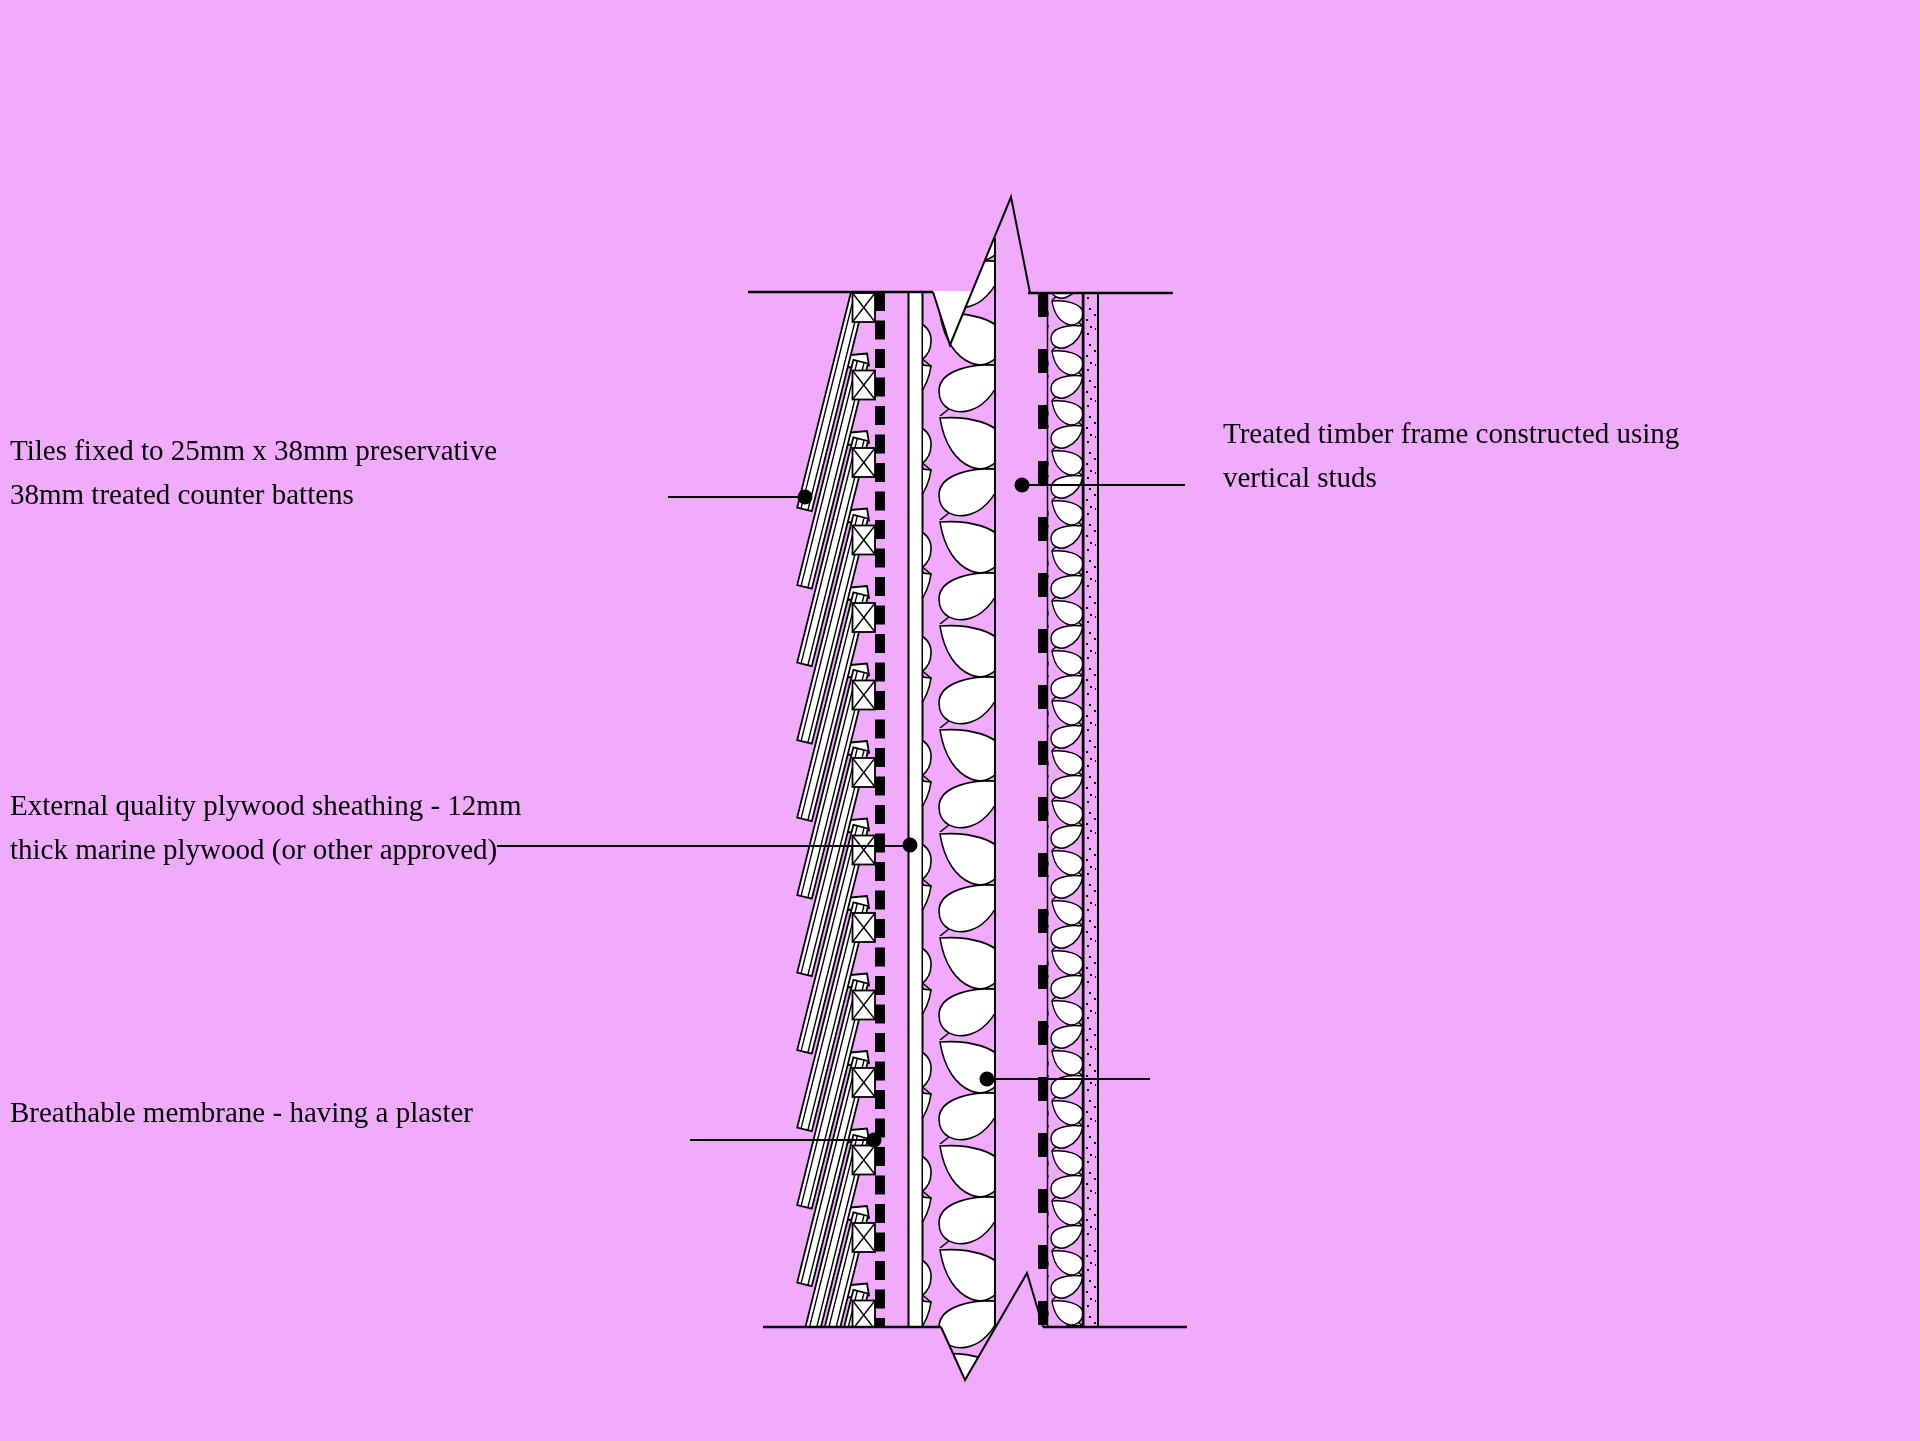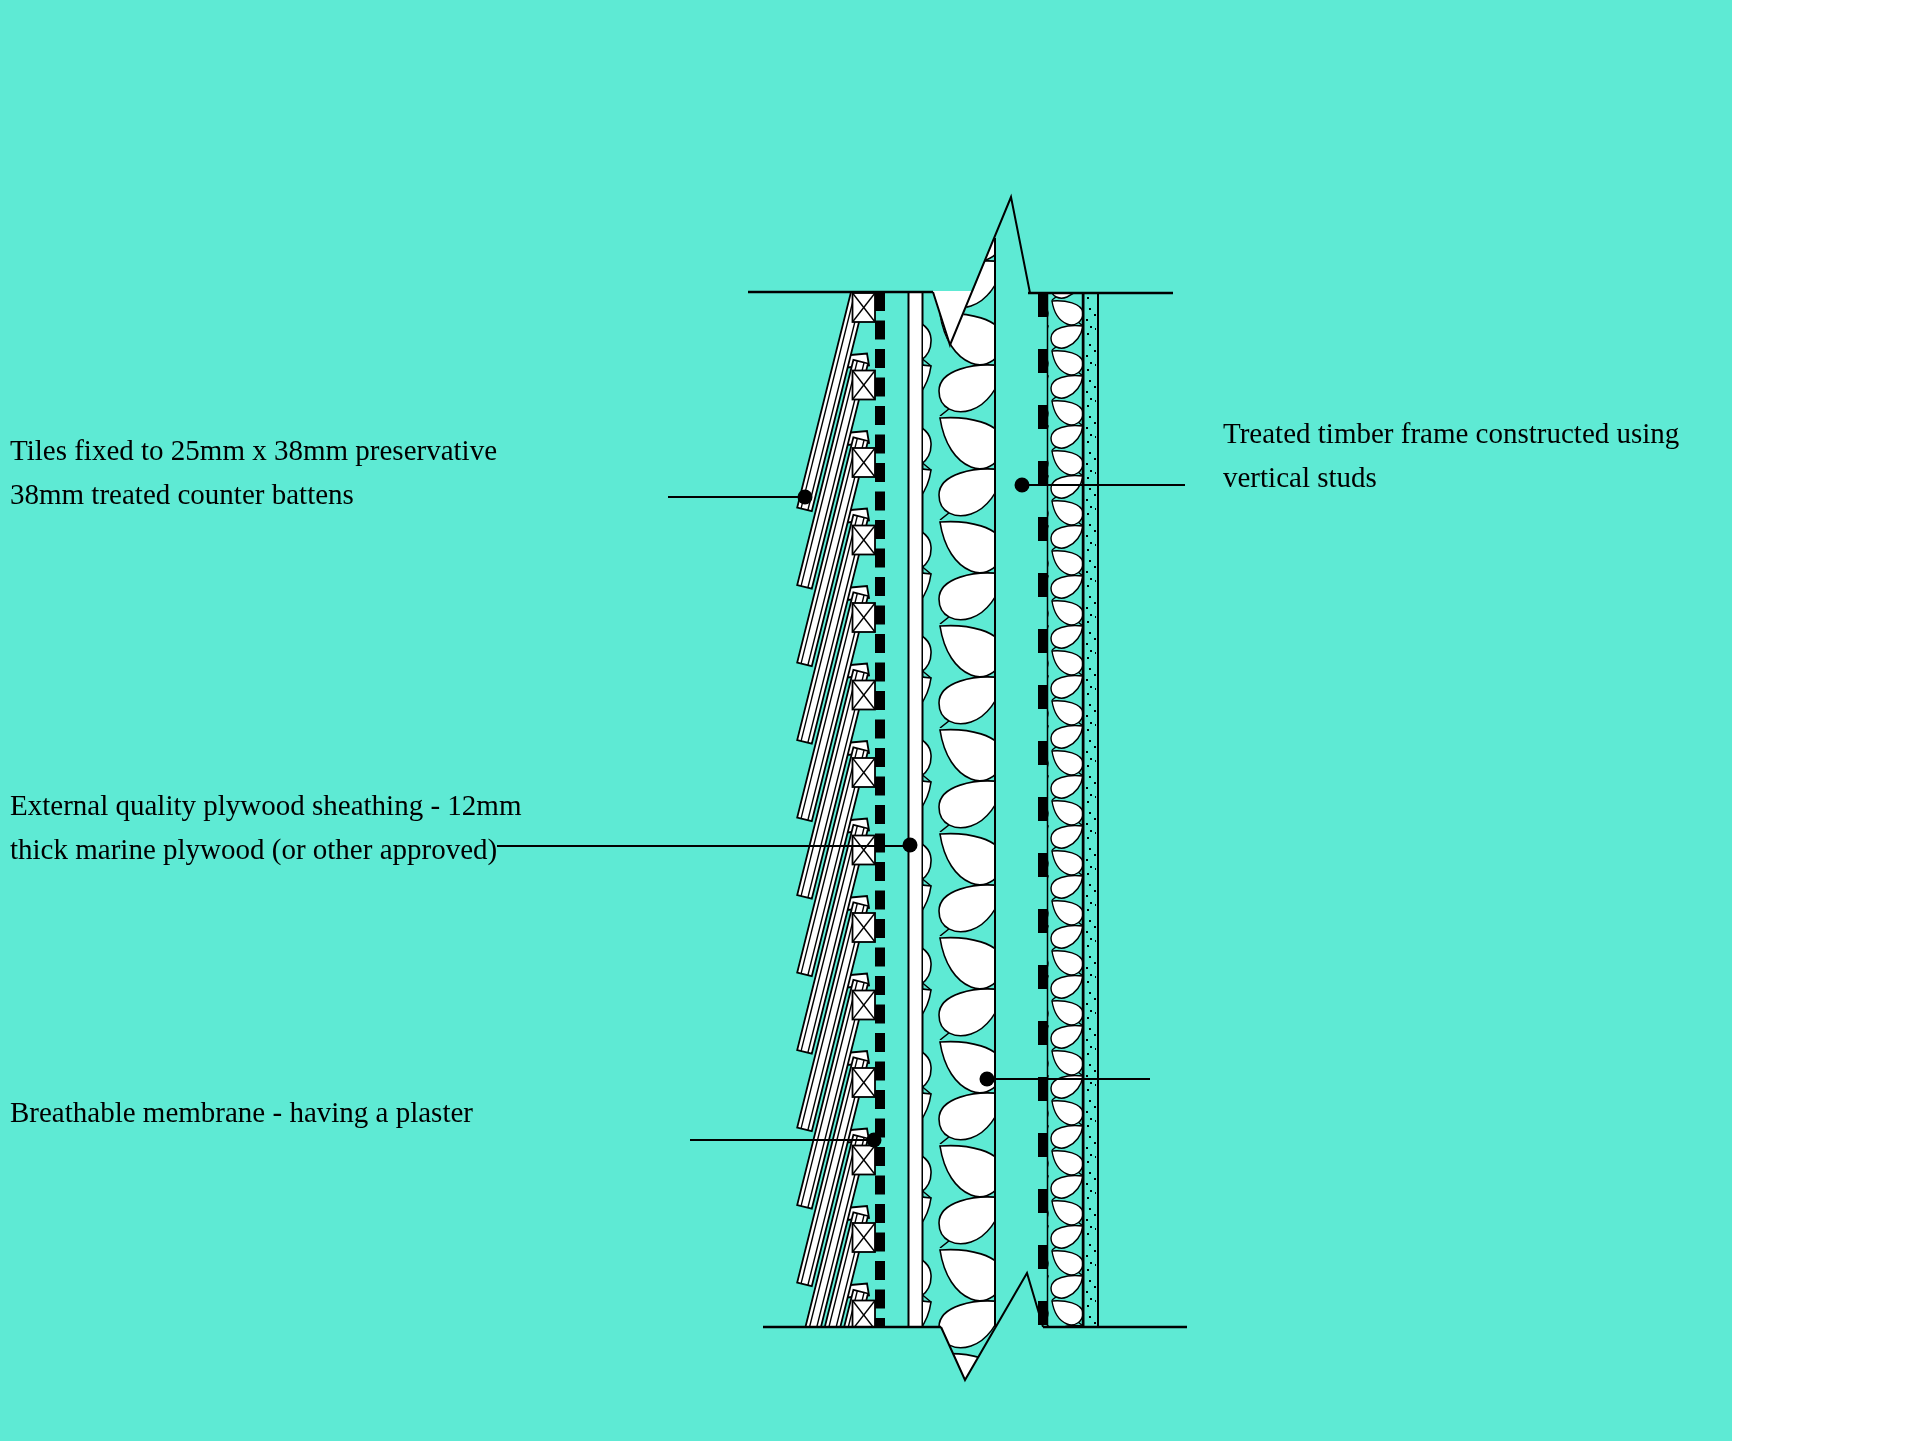--- a/index.html
+++ b/index.html
@@ -1,16 +1,16 @@
 <!DOCTYPE html>
 <html><head>
 <meta charset="utf-8">
 <style>
   html,body{margin:0;padding:0;background:#ffffff;}
-  #canvas{position:relative;width:1732px;height:1441px;background:#5eead4;overflow:hidden;
+  #canvas{position:relative;width:1920px;height:1441px;background:#f0abfc;overflow:hidden;
           font-family:"Liberation Serif","DejaVu Serif",serif;color:#000;}
   #drawing{position:absolute;left:0;top:0;}
   .label{position:absolute;font-size:29px;line-height:44px;white-space:nowrap;color:#000;}
   .label div{height:44px;}
 </style>
 </head>
 <body>
 
 <div id="canvas">
 

